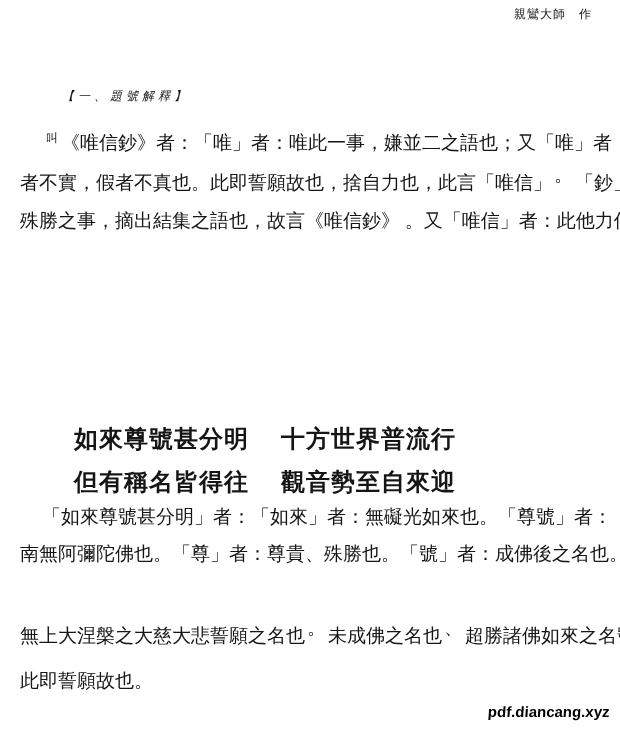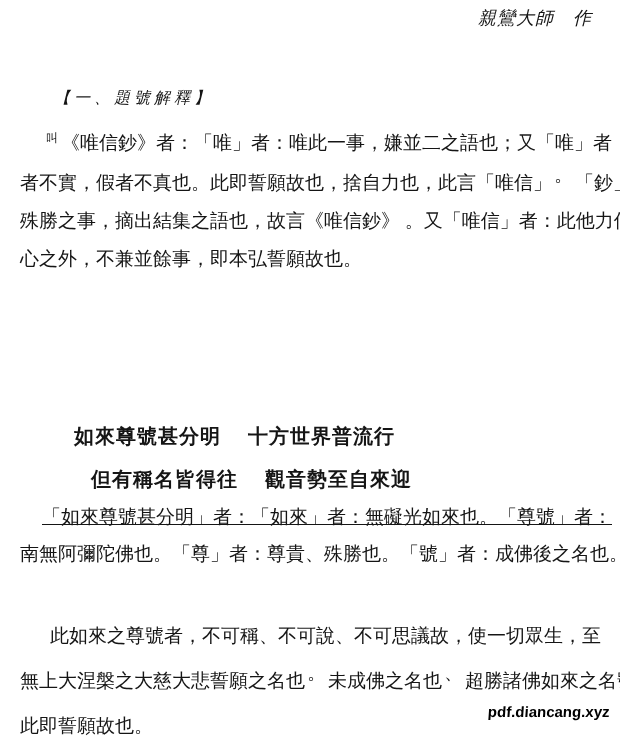--- a/index.html
+++ b/index.html
@@ -7,64 +7,63 @@
     position:relative;
     width:620px;height:750px;
     background:#ffffff;
     color:#151515;
     font-family:"Liberation Serif","DejaVu Serif",serif;
     overflow:hidden;
   }
   .abs{position:absolute;}
   .author{
     top:6px;right:28px;
-    font-size:18px;
+    font-size:12px;
     letter-spacing:1px;
     white-space:nowrap;
-    font-style:italic;
   }
   .heading{
-    left:54px;
-    font-size:16px;
+    left:62px;
+    font-size:12px;
     font-style:italic;           
     letter-spacing:4px;
     white-space:nowrap;
   }
   .h1{top:88px;}
   .h2{top:376px;}
   .para{
     left:20px;width:586px;
     font-size:19px;
     white-space:nowrap;
   }
   .p1{top:124px;line-height:38px;}
   .p2{top:498px;line-height:37px;}
   .p3{top:613px;line-height:45px;}
   .line{white-space:nowrap;}
   .ind-p1{padding-left:26px;}
-  .ind-p2{padding-left:22px;text-decoration:underline;}
+  .ind-p2{padding-left:22px;}
   .ind-p3{padding-left:30px;}
   .annot{
     font-size:12px;
     position:relative;top:-7px;
     margin-right:3px;
   }
   .sup{
     position:relative;top:-8px;
     margin:0 2px;
   }
   .verse{
     left:74px;
-    font-size:20px;
+    font-size:24px;
     font-weight:bold;
     letter-spacing:1px;
     white-space:nowrap;
   }
   .v1{top:423px;}
-  .v2{top:466px;margin-left:17px;}
+  .v2{top:466px;}
   .watermark{
     top:703px;right:10px;
     font-family:"Liberation Sans","DejaVu Sans",sans-serif;
     font-weight:800;
     font-size:15px;
     letter-spacing:0px;
     color:#000;
     transform:skewX(-4deg);
   }
 </style>
@@ -74,33 +73,31 @@
 <div class="page">
 
   <div class="abs author">親鸞大師　作</div>
 
   <div class="abs heading h1">【一、題號解釋】</div>
 
   <div class="abs para p1">
     <div class="line ind-p1"><span class="annot">叫</span><span>《唯信鈔》者：「唯」者：唯此一事，嫌並二之語也；又「唯」者：</span></div>
     <div class="line"><span>者不實，假者不真也。此即誓願故也，捨自力也，此言「唯信」</span><span class="sup">。</span><span>「鈔」者：</span></div>
     <div class="line"><span>殊勝之事，摘出結集之語也，故言《唯信鈔》 。又「唯信」者：此他力信</span></div>
-    <div class="line"><span>心之外，不兼並餘事，即本弘誓願故也。</span></div>
   </div>
 
 
   <div class="abs verse v1">如來尊號甚分明　 十方世界普流行</div>
   <div class="abs verse v2">但有稱名皆得往　 觀音勢至自來迎</div>
 
   <div class="abs para p2">
     <div class="line ind-p2"><span>「如來尊號甚分明」者：「如來」者：無礙光如來也。「尊號」者：</span></div>
     <div class="line"><span>南無阿彌陀佛也。「尊」者：尊貴、殊勝也。「號」者：成佛後之名也。「名」</span></div>
   </div>
 
   <div class="abs para p3">
-    <div class="line ind-p3"><span>此如來之尊號者，不可稱、不可說、不可思議故，使一切眾生，至</span></div>
     <div class="line"><span>無上大涅槃之大慈大悲誓願之名也</span><span class="sup">。</span><span>未成佛之名也</span><span class="sup">、</span><span>超勝諸佛如來之名號，</span></div>
     <div class="line"><span>此即誓願故也。</span></div>
   </div>
 
   <div class="abs watermark">pdf.diancang.xyz</div>
 
 </div>
 
 </body></html>

